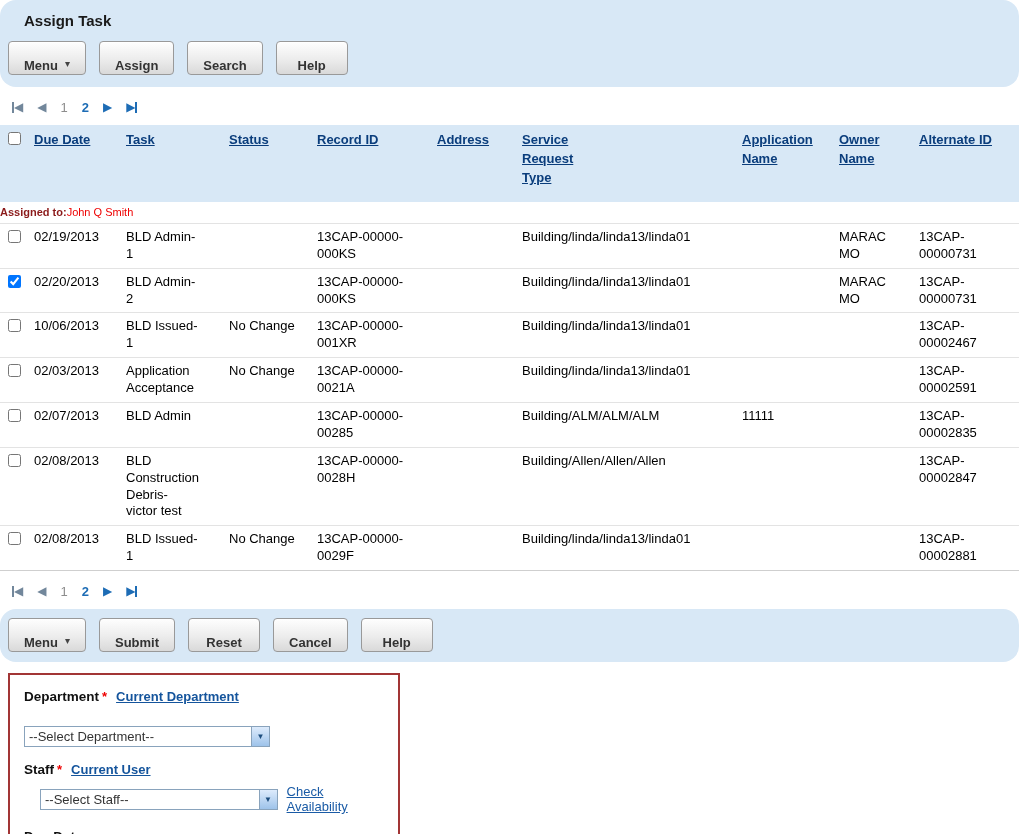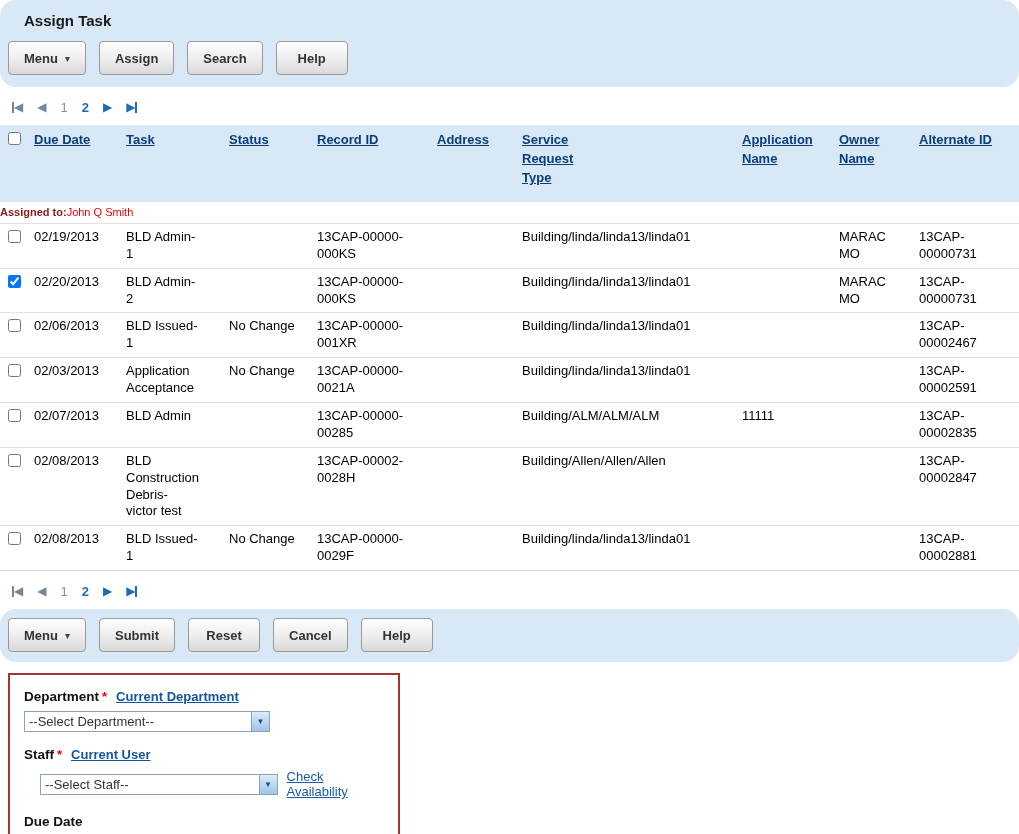--- a/index.html
+++ b/index.html
@@ -8,21 +8,21 @@
     font-family: "Liberation Sans", "DejaVu Sans", sans-serif;
     font-size: 13px; color: #000; background: #fff;
   }
 
   
   .panel { background: #d8e8f6; border-radius: 16px; }
   .top-panel { padding: 10px 0 12px; }
   .app-title { font-weight: bold; font-size: 15px; color: #1a1a1a; margin: 2px 0 12px 24px; }
   .toolbar { display: flex; gap: 13px; margin-left: 8px; }
   .btn {
-    display: inline-flex; align-items: center; justify-content: center; gap: 7px;
+    display: inline-flex; align-items: flex-start; justify-content: center; gap: 7px;
     min-width: 72px; height: 16px; padding: 16px 15px;
     font-family: inherit; font-weight: bold; font-size: 13px; color: #333;
     background: linear-gradient(#fefefe, #ececec 55%, #d9d9d9);
     border: 1px solid #999; border-radius: 4px; cursor: pointer;
     box-shadow: inset 0 1px 0 #fff;
   }
   .caret { font-size: 10px; color: #444; }
 
   
   .pager { display: flex; align-items: center; gap: 14px; margin: 11px 0 9px 12px; height: 18px; }
@@ -59,21 +59,21 @@
   .action-panel { padding: 9px 0 10px; }
 
   
   .form-box { width: 392px; margin: 11px 0 0 8px; border: 2px solid #a23535; padding: 12px 14px 18px; }
   .f-row { margin-top: 15px; }
   .f-row:first-child { margin-top: 2px; }
   .f-lbl-line { display: flex; align-items: baseline; }
   .f-label { font-weight: bold; font-size: 13.5px; color: #111; }
   .req { color: #ee0000; font-weight: bold; margin: 0 9px 0 3px; }
   .f-link { color: #14549c; font-weight: bold; text-decoration: underline; cursor: pointer; }
-  .sel { display: inline-flex; align-items: stretch; border: 1px solid #89a3bc; background: #fff; height: 21px; margin-top: 7px; cursor: pointer; }
+  .sel { display: inline-flex; align-items: stretch; border: 1px solid #89a3bc; background: #fff; height: 21px; margin-top: 22px; cursor: pointer; }
   .sel-txt { flex: 1; padding: 2px 4px; color: #333; white-space: nowrap; overflow: hidden; }
   .sel-btn { width: 18px; display: flex; align-items: center; justify-content: center; font-size: 8px; color: #1d4d7e;
              background: linear-gradient(#ddebfc, #9ec3ea); border-left: 1px solid #89a3bc; }
   .sel-dept, .sel-staff { width: 246px; }
   .staff-line { display: flex; align-items: center; gap: 9px; }
   .staff-line .sel { margin-top: 0; }
   .staff-ctl { margin-top: 7px; padding-left: 16px; }
   .avail-link { color: #1a5ba6; text-decoration: underline; cursor: pointer; }
   .date-line { display: flex; align-items: center; gap: 6px; margin-top: 7px; }
   input.date { width: 102px; height: 20px; border: 1px solid #89a3bc; padding: 0 3px; font: 13px "Liberation Sans", sans-serif; }
@@ -177,21 +177,21 @@
       <td><span class="cw cw-rec">13CAP-00000-000KS</span></td>
       <td></td>
       <td>Building/linda/linda13/linda01</td>
       <td></td>
       <td><span class="cw cw-own">MARAC MO</span></td>
       <td><span class="cw cw-alt">13CAP-00000731</span></td>
     </tr>
 
     <tr>
       <td class="c-cb"><input type="checkbox" style=""></td>
-      <td>02/06/2013</td>
+      <td>10/06/2013</td>
       <td><span class="cw cw-task">BLD Issued-1</span></td>
       <td>No Change</td>
       <td><span class="cw cw-rec">13CAP-00000-001XR</span></td>
       <td></td>
       <td>Building/linda/linda13/linda01</td>
       <td></td>
       <td><span class="cw cw-own"></span></td>
       <td><span class="cw cw-alt">13CAP-00002467</span></td>
     </tr>
 
@@ -219,21 +219,21 @@
       <td>11111</td>
       <td><span class="cw cw-own"></span></td>
       <td><span class="cw cw-alt">13CAP-00002835</span></td>
     </tr>
 
     <tr>
       <td class="c-cb"><input type="checkbox" style=""></td>
       <td>02/08/2013</td>
       <td><span class="cw cw-task">BLD Construction Debris-victor test</span></td>
       <td></td>
-      <td><span class="cw cw-rec">13CAP-00002-0028H</span></td>
+      <td><span class="cw cw-rec">13CAP-00000-0028H</span></td>
       <td></td>
       <td>Building/Allen/Allen/Allen</td>
       <td></td>
       <td><span class="cw cw-own"></span></td>
       <td><span class="cw cw-alt">13CAP-00002847</span></td>
     </tr>
 
     <tr>
       <td class="c-cb"><input type="checkbox" style=""></td>
       <td>02/08/2013</td>

